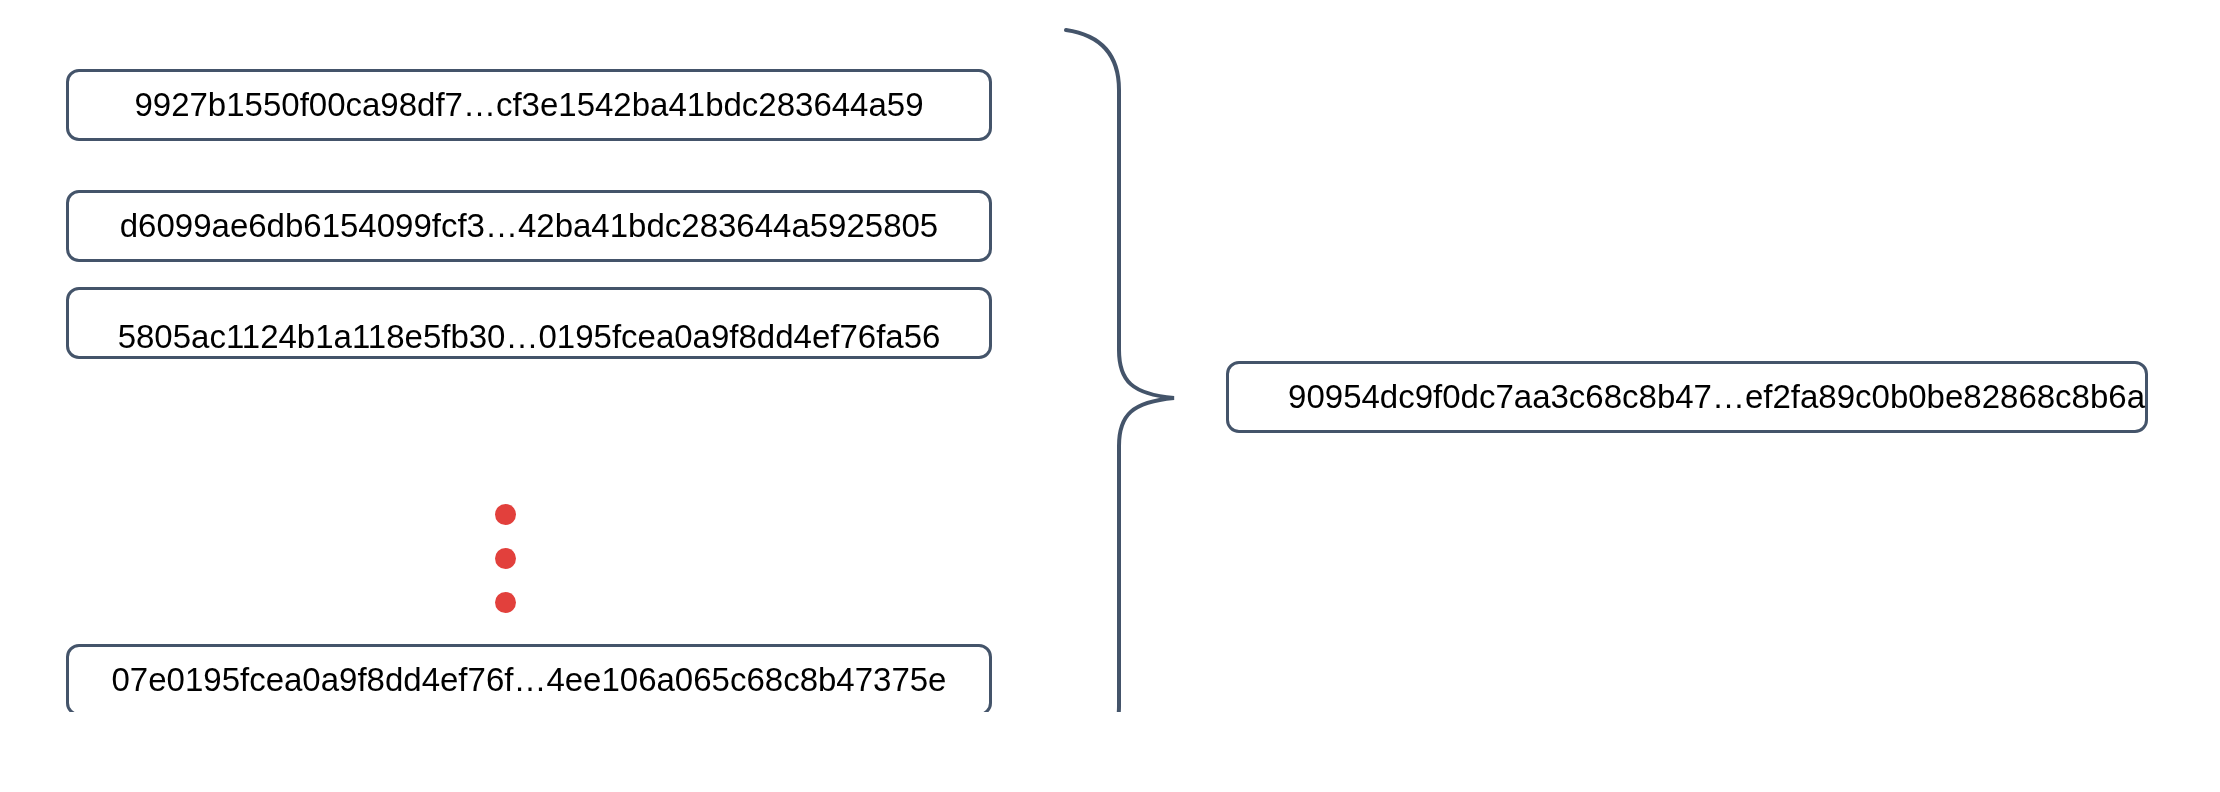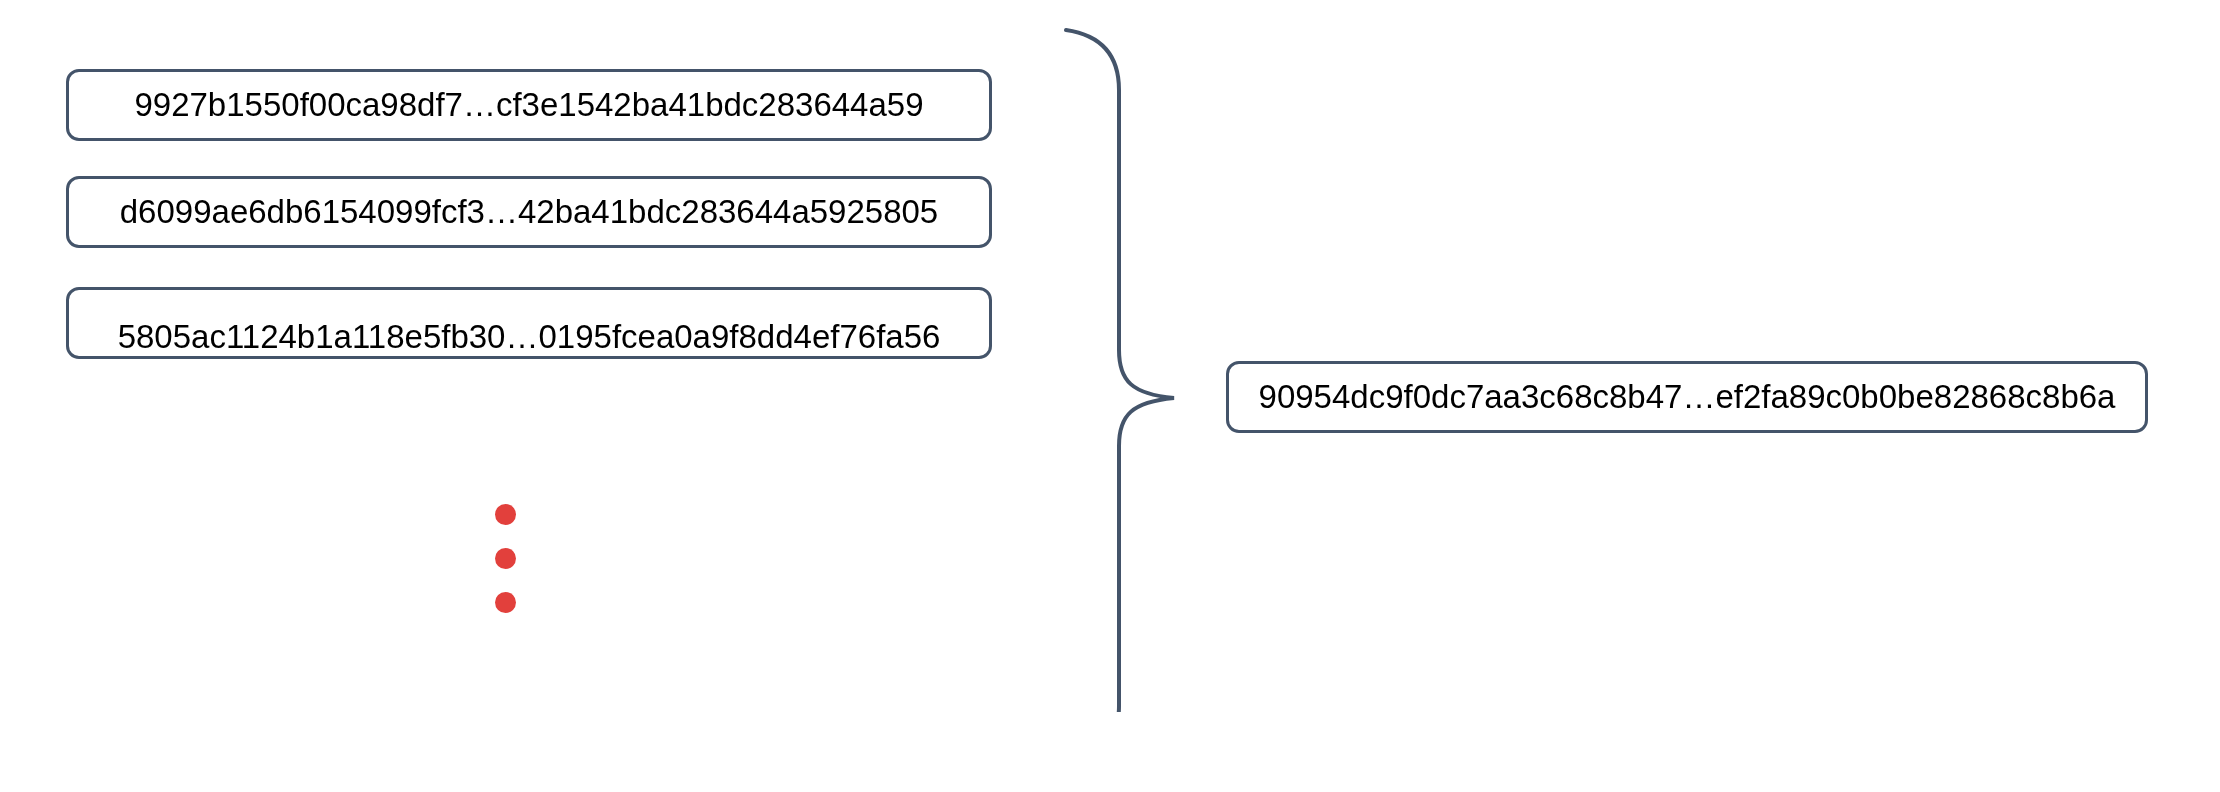--- a/index.html
+++ b/index.html
@@ -29,36 +29,36 @@
     display: flex;
     align-items: center;
     justify-content: center;
   }
   .hash-box .hash-text {
     font-size: 33px;
     color: var(--text);
     white-space: nowrap;
   }
   .box-1 { top: 69px; }
-  .box-2 { top: 176px; }
+  .box-2 { top: 190px; }
   .box-3 { top: 287px; align-items: flex-end; }
   .box-4 { top: 396px; }
   .box-5 { top: 644px; }
   .result-box {
     position: absolute;
     left: 1226px;
     top: 361px;
     width: 922px;
     height: 72px;
     background: #ffffff;
     border: 3px solid var(--outline);
     border-radius: 13px;
     display: flex;
     align-items: center;
-    justify-content: center;
+    justify-content: flex-end;
   }
   .result-box .hash-text {
     font-size: 33px;
     color: var(--text);
     white-space: nowrap;
   }
   .dot {
     position: absolute;
     left: 495px;
     width: 21px;
@@ -97,20 +97,23 @@
 
   <div class="hash-box box-3">
     <span class="hash-text">5805ac1124b1a118e5fb30…0195fcea0a9f8dd4ef76fa56</span>
   </div>
 
 
   <span class="dot dot-1"></span>
   <span class="dot dot-2"></span>
   <span class="dot dot-3"></span>
 
+  <div class="hash-box box-5">
+    <span class="hash-text">07e0195fcea0a9f8dd4ef76f…4ee106a065c68c8b47375e</span>
+  </div>
 
   <svg class="brace-svg" width="2220" height="792" viewBox="0 0 2220 792" aria-hidden="true">
     <path d="M1066 30
              C1100 35 1119 54 1119 90
              L1119 350
              C1119 381 1132 394 1174 398
              C1132 402 1119 415 1119 446
              L1119 706
              C1119 740 1100 757 1066 762"></path>
   </svg>

